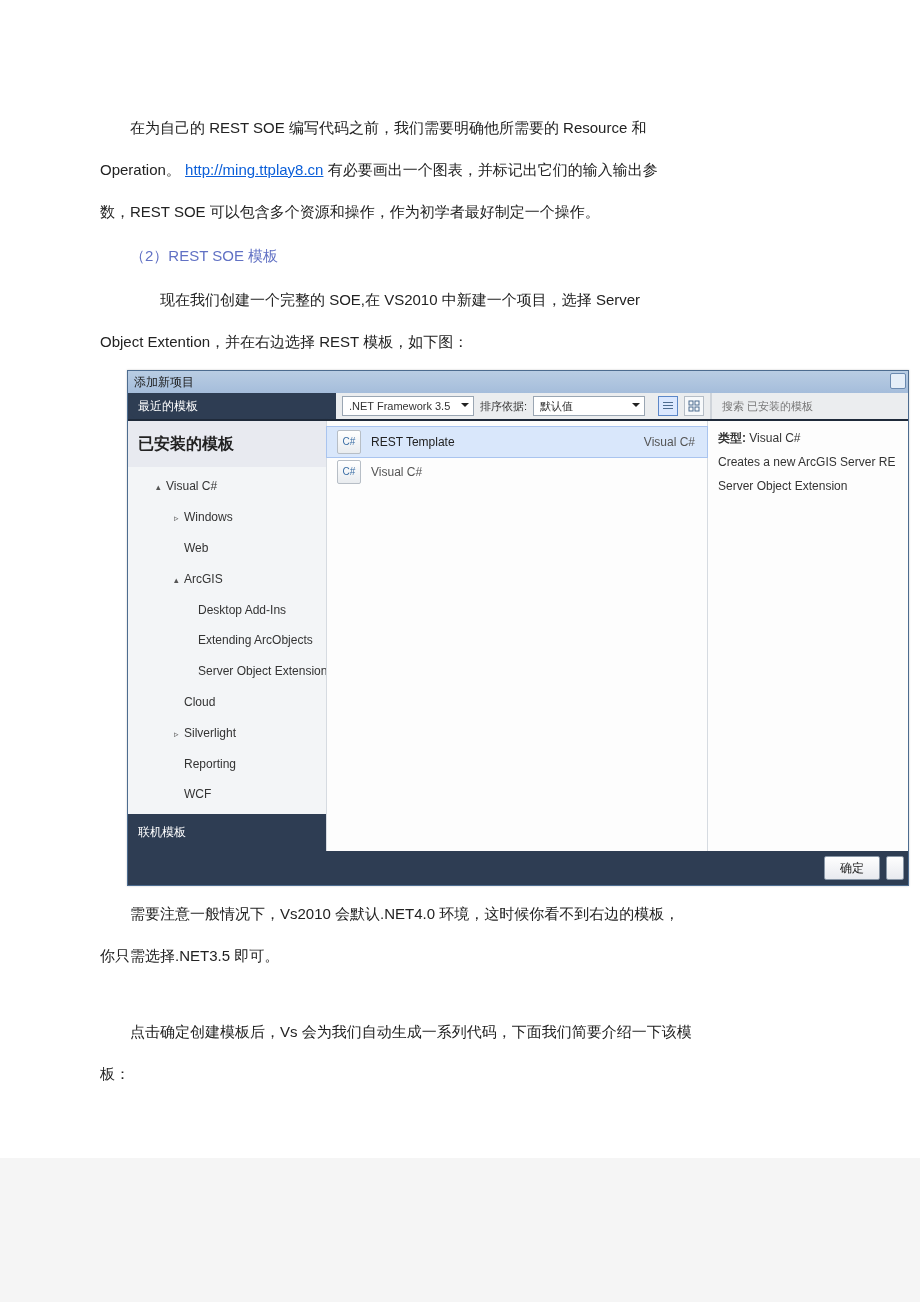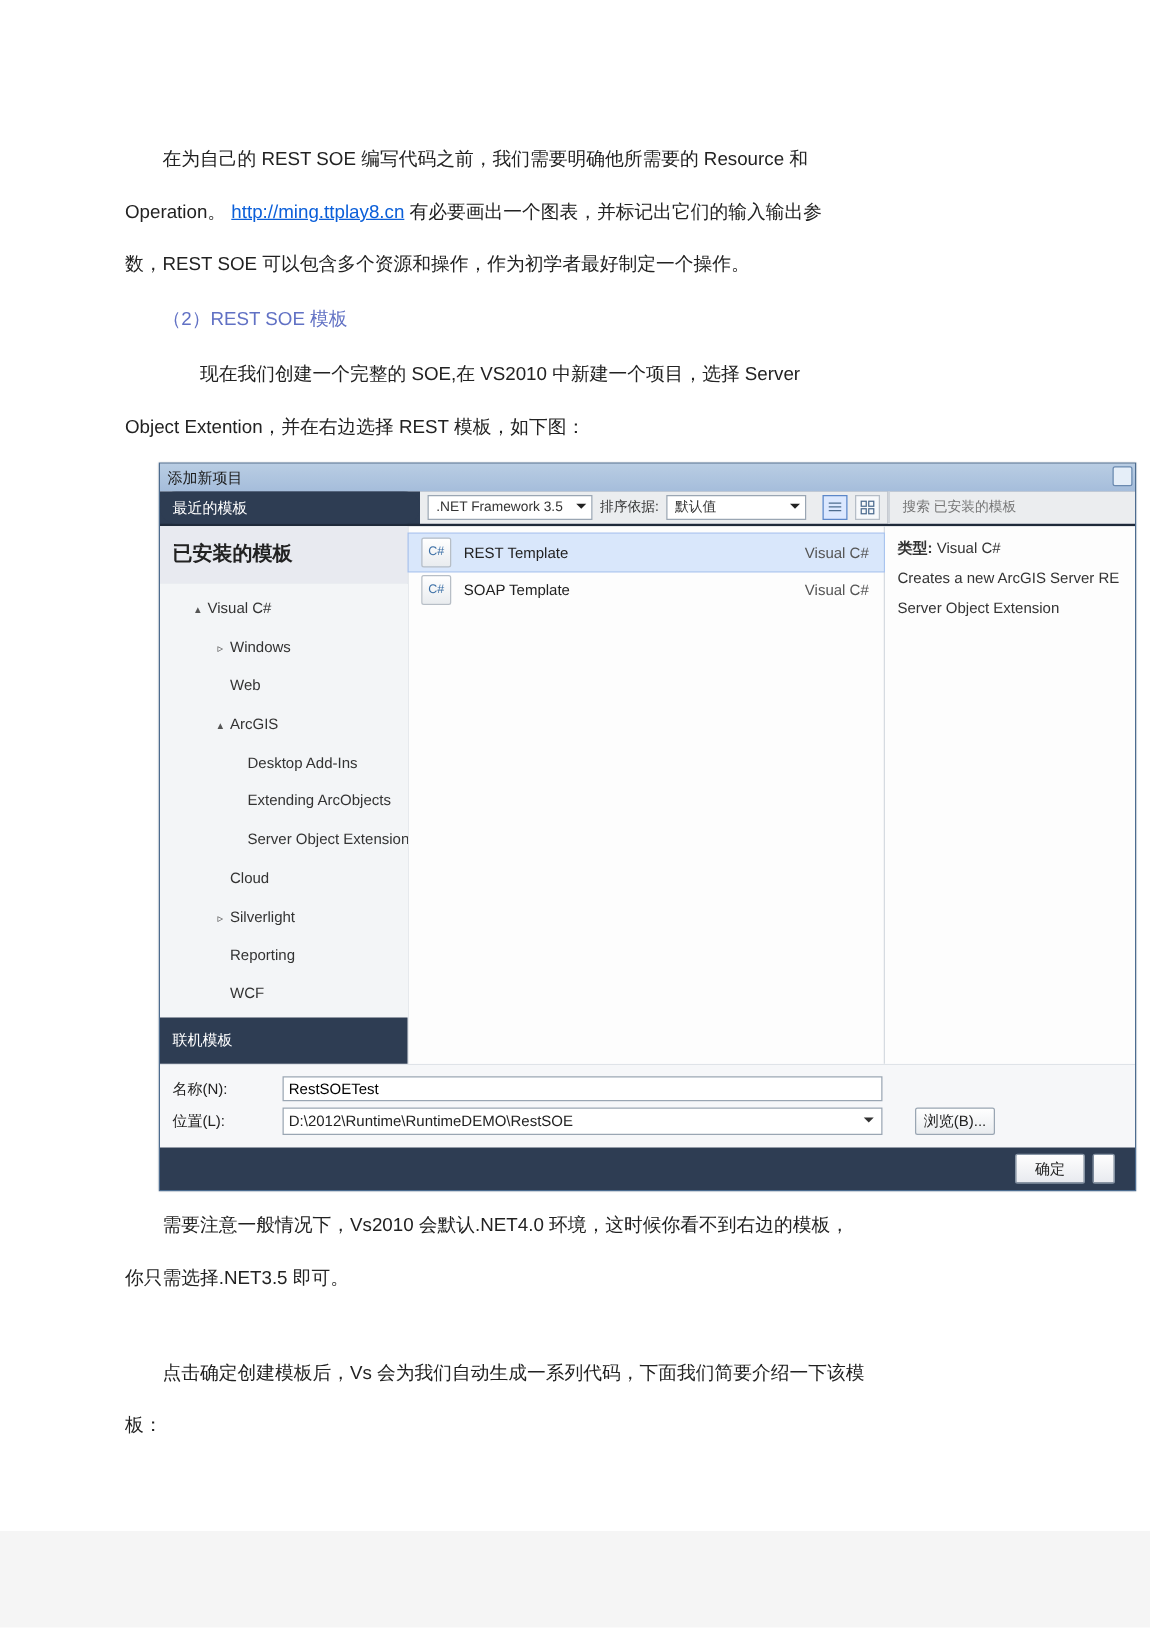--- a/index.html
+++ b/index.html
@@ -247,21 +247,21 @@
     font-size: 12px;
     display: inline-flex; align-items: center; justify-content: center;
     border-radius: 2px;
   }
   .dlg-toolbar-bottom {
     height: 34px;
     background: #2e3d53;
     display: flex;
     align-items: center;
     justify-content: flex-end;
-    padding: 0 16px;
+    padding: 0 4px;
     gap: 6px;
   }
   .dlg-toolbar-bottom .bbtn {
     height: 22px;
     min-width: 54px;
     background: linear-gradient(#fefefe,#e8eaef);
     border: 1px solid #8896a6;
     border-radius: 2px;
     font-size: 12px;
     color: #222;
@@ -368,48 +368,33 @@
         </div>
 
         <div class="templates" id="tpl-list">
             <div class="tpl-row selected">
               <span class="tpl-icon">C#</span>
               <span class="tpl-name">REST Template</span>
               <span class="tpl-lang">Visual C#</span>
             </div>
             <div class="tpl-row">
               <span class="tpl-icon">C#</span>
-              <span class="tpl-name">SOAP Template</span>
               <span class="tpl-lang">Visual C#</span>
             </div>
           </div>
 
         <div class="preview">
           <div class="pv-line">
             <b>类型:</b><span>  Visual C#</span>
           </div>
           <div class="pv-line">Creates a new ArcGIS Server RE</div>
           <div class="pv-line">Server Object Extension</div>
         </div>
       </div>
 
-      <div class="dlg-fields">
-        <div class="frow">
-          <span class="flabel">名称(N):</span>
-          <input class="finput" style="max-width: 470px;" value="RestSOETest">
-        </div>
-        <div class="frow">
-          <span class="flabel">位置(L):</span>
-          <span class="fcombo" style="max-width:470px">
-            <span>D:\2012\Runtime\RuntimeDEMO\RestSOE</span>
-          </span>
-          <span style="width:10px"></span>
-          <span class="fbtn">浏览(B)...</span>
-        </div>
-      </div>
 
       <div class="dlg-toolbar-bottom">
         <span class="bbtn">确定</span>
         <span class="bbtn cut"></span>
       </div>
 
     </div>
   </div>
 
   <p class="para">

